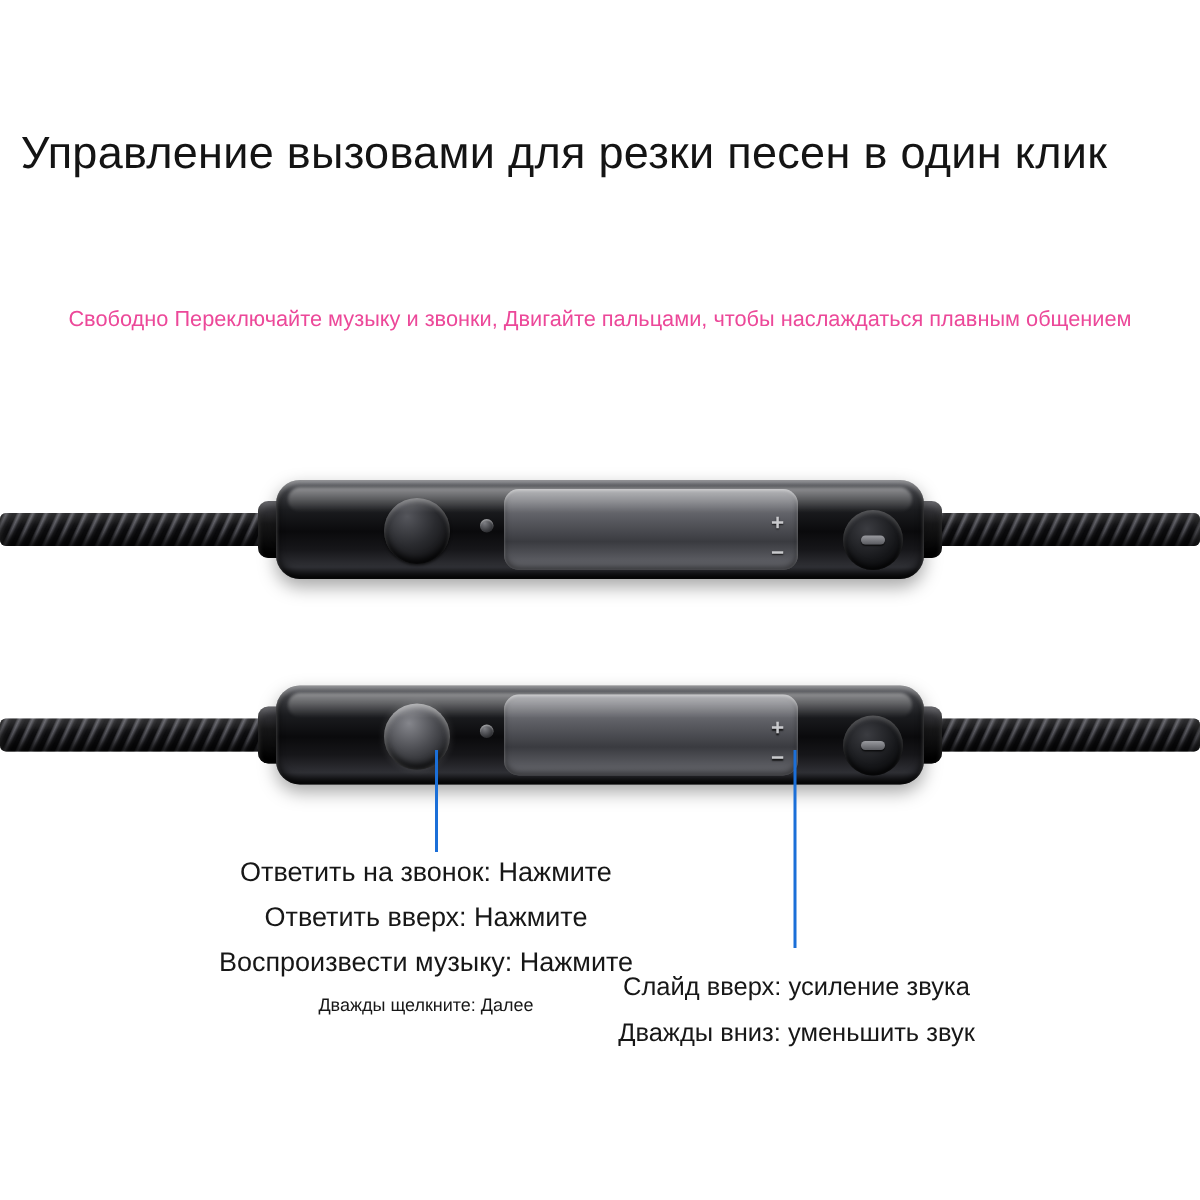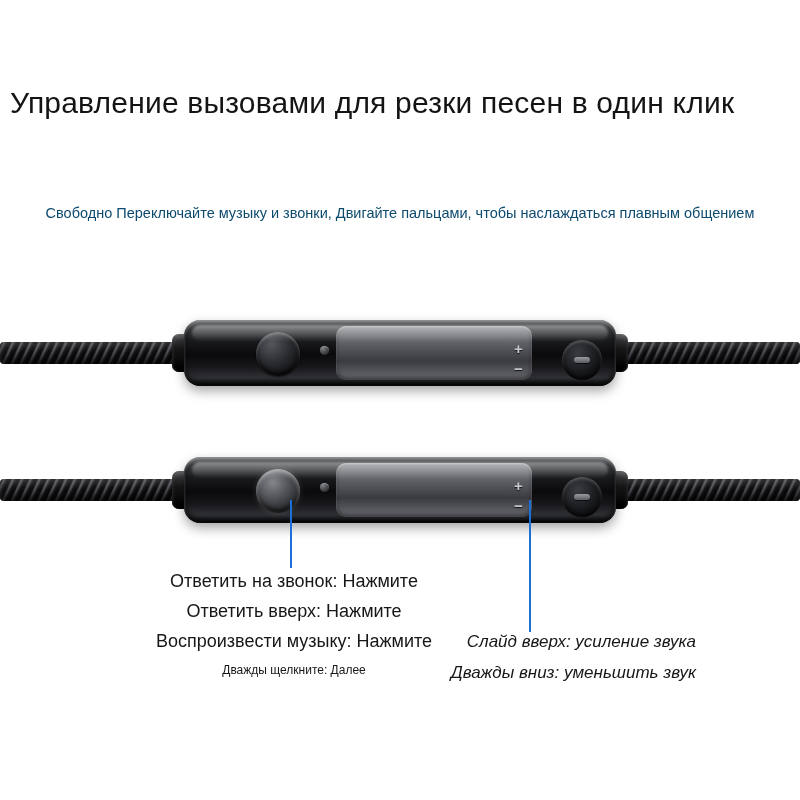--- a/index.html
+++ b/index.html
@@ -15,39 +15,39 @@
     overflow: hidden;
     position: relative;
   }
 
   
   .headline {
     position: absolute;
     top: 64px;
     left: 0;
     width: 752px;
-    text-align: left;
+    text-align: center;
     font-size: 30px;
     line-height: 38px;
     font-weight: 400;
     color: #141414;
     letter-spacing: 0.2px;
-    padding: 0 10px;
+    padding: 0 0;
     box-sizing: border-box;
   }
   .subheadline {
     position: absolute;
     top: 188px;
     left: 0;
     width: 800px;
     text-align: center;
     font-size: 14.5px;
     line-height: 20px;
     font-weight: 400;
-    color: #0c4a6e;
+    color: #ec4899;
     padding: 0 16px;
     box-sizing: border-box;
   }
 
   
   .photo-area {
     position: absolute;
     top: 280px;
     left: 0;
     width: 800px;
@@ -219,32 +219,31 @@
     position: absolute;
     width: 2px;
     background: #1b6fd8;
   }
   .leader-left  { left: 290px; top: 500px; height: 68px; }
   .leader-right { left: 529px; top: 500px; height: 132px; }
 
   
   .captions-left {
     position: absolute;
-    left: 94px;
+    left: 84px;
     top: 566px;
     width: 400px;
     text-align: center;
   }
   .captions-right {
     position: absolute;
     left: 366px;
-    top: 626px;
+    top: 642px;
     width: 330px;
-    text-align: right;
-    font-style: italic;
+    text-align: center;
   }
   .cap-line {
     font-size: 18px;
     line-height: 30px;
     color: #171717;
     white-space: nowrap;
   }
   .cap-line.sm {
     font-size: 12px;
     line-height: 29px;

